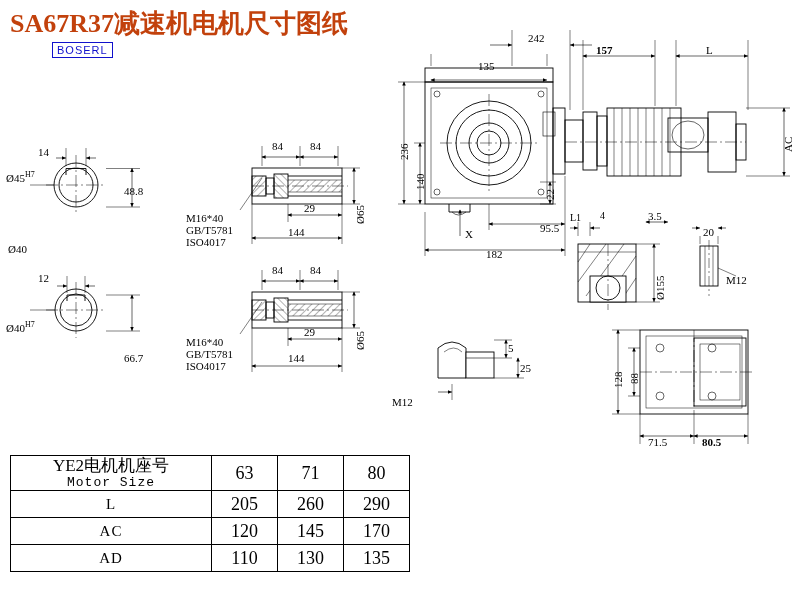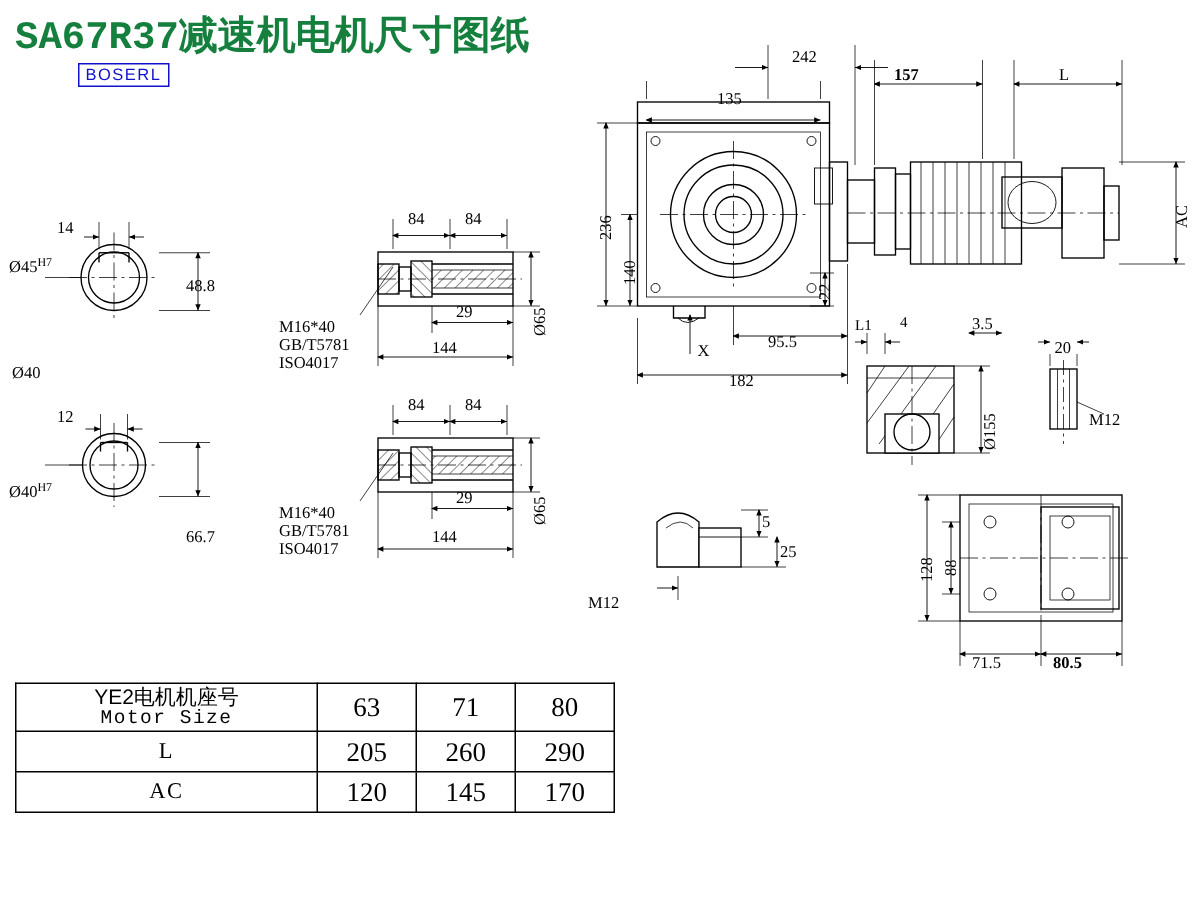--- a/index.html
+++ b/index.html
@@ -6,24 +6,24 @@
   body{
     width:800px;height:609px;
     background:#ffffff;
     font-family:"Liberation Serif", serif;
     position:relative;
     overflow:hidden;
   }
   .abs{position:absolute;}
   #title{
     left:10px;top:6px;
-    font-family:Liberation Mono, monospace;
+    font-family:Liberation Serif, serif;
     font-weight:bold;
     font-size:26px;
-    color:#15803d;
+    color:#c2410c;
     letter-spacing:0px;
   }
   #brand{
     left:52px;top:42px;
     border:1px solid #1111cc;
     color:#1111cc;
     font-family:"Liberation Sans", sans-serif;
     font-size:11px;
     padding:1px 4px;
     letter-spacing:1px;
@@ -56,21 +56,21 @@
   }
   #spec-table td.hdr-label{
     width:200px;
     font-size:14px;
     line-height:1.15;
   }
   #spec-table td.rowlabel{
     font-size:15px;
     letter-spacing:1px;
   }
-  .cn{font-family:Liberation Sans, sans-serif;font-size:14px;}
+  .cn{font-family:Liberation Serif, serif;font-size:17px;}
   .mono-sm{font-family:"Liberation Mono", monospace;font-size:13px;letter-spacing:1px;}
   svg{position:absolute;left:0;top:0;}
 </style>
 </head>
 <body>
 
 <div class="abs" id="title">SA67R37减速机电机尺寸图纸</div>
 <div class="abs" id="brand">BOSERL</div>
 
 <svg width="800" height="609" viewBox="0 0 800 609">
@@ -384,21 +384,21 @@
 <div class="abs lbl rot" style="left:354px;top:350px;">Ø65</div>
 <div class="abs lbl" style="left:186px;top:336px;">M16*40</div>
 <div class="abs lbl" style="left:186px;top:348px;">GB/T5781</div>
 <div class="abs lbl" style="left:186px;top:360px;">ISO4017</div>
 
 <div class="abs lbl" style="left:528px;top:32px;">242</div>
 <div class="abs lbl" style="left:478px;top:60px;">135</div>
 <div class="abs lbl rot" style="left:398px;top:160px;">236</div>
 <div class="abs lbl rot" style="left:414px;top:190px;">140</div>
 <div class="abs lbl rot" style="left:544px;top:200px;">22</div>
-<div class="abs lbl" style="left:512px;top:222px;">95.5</div>
+<div class="abs lbl" style="left:540px;top:222px;">95.5</div>
 <div class="abs lbl" style="left:486px;top:248px;">182</div>
 <div class="abs lbl" style="left:465px;top:228px;">X</div>
 
 <div class="abs lbl" style="left:596px;top:44px;font-weight:bold;">157</div>
 <div class="abs lbl" style="left:706px;top:44px;">L</div>
 <div class="abs lbl rot" style="left:782px;top:152px;">AC</div>
 
 <div class="abs lbl small" style="left:570px;top:212px;">L1</div>
 <div class="abs lbl small" style="left:600px;top:210px;">4</div>
 <div class="abs lbl" style="left:648px;top:210px;">3.5</div>
@@ -431,14 +431,20 @@
     <td>205</td>
     <td>260</td>
     <td>290</td>
   </tr>
   <tr>
     <td class="rowlabel">AC</td>
     <td>120</td>
     <td>145</td>
     <td>170</td>
   </tr>
+  <tr>
+    <td class="rowlabel">AD</td>
+    <td>110</td>
+    <td>130</td>
+    <td>135</td>
+  </tr>
 </tbody>
   </table>
 
 </body></html>

